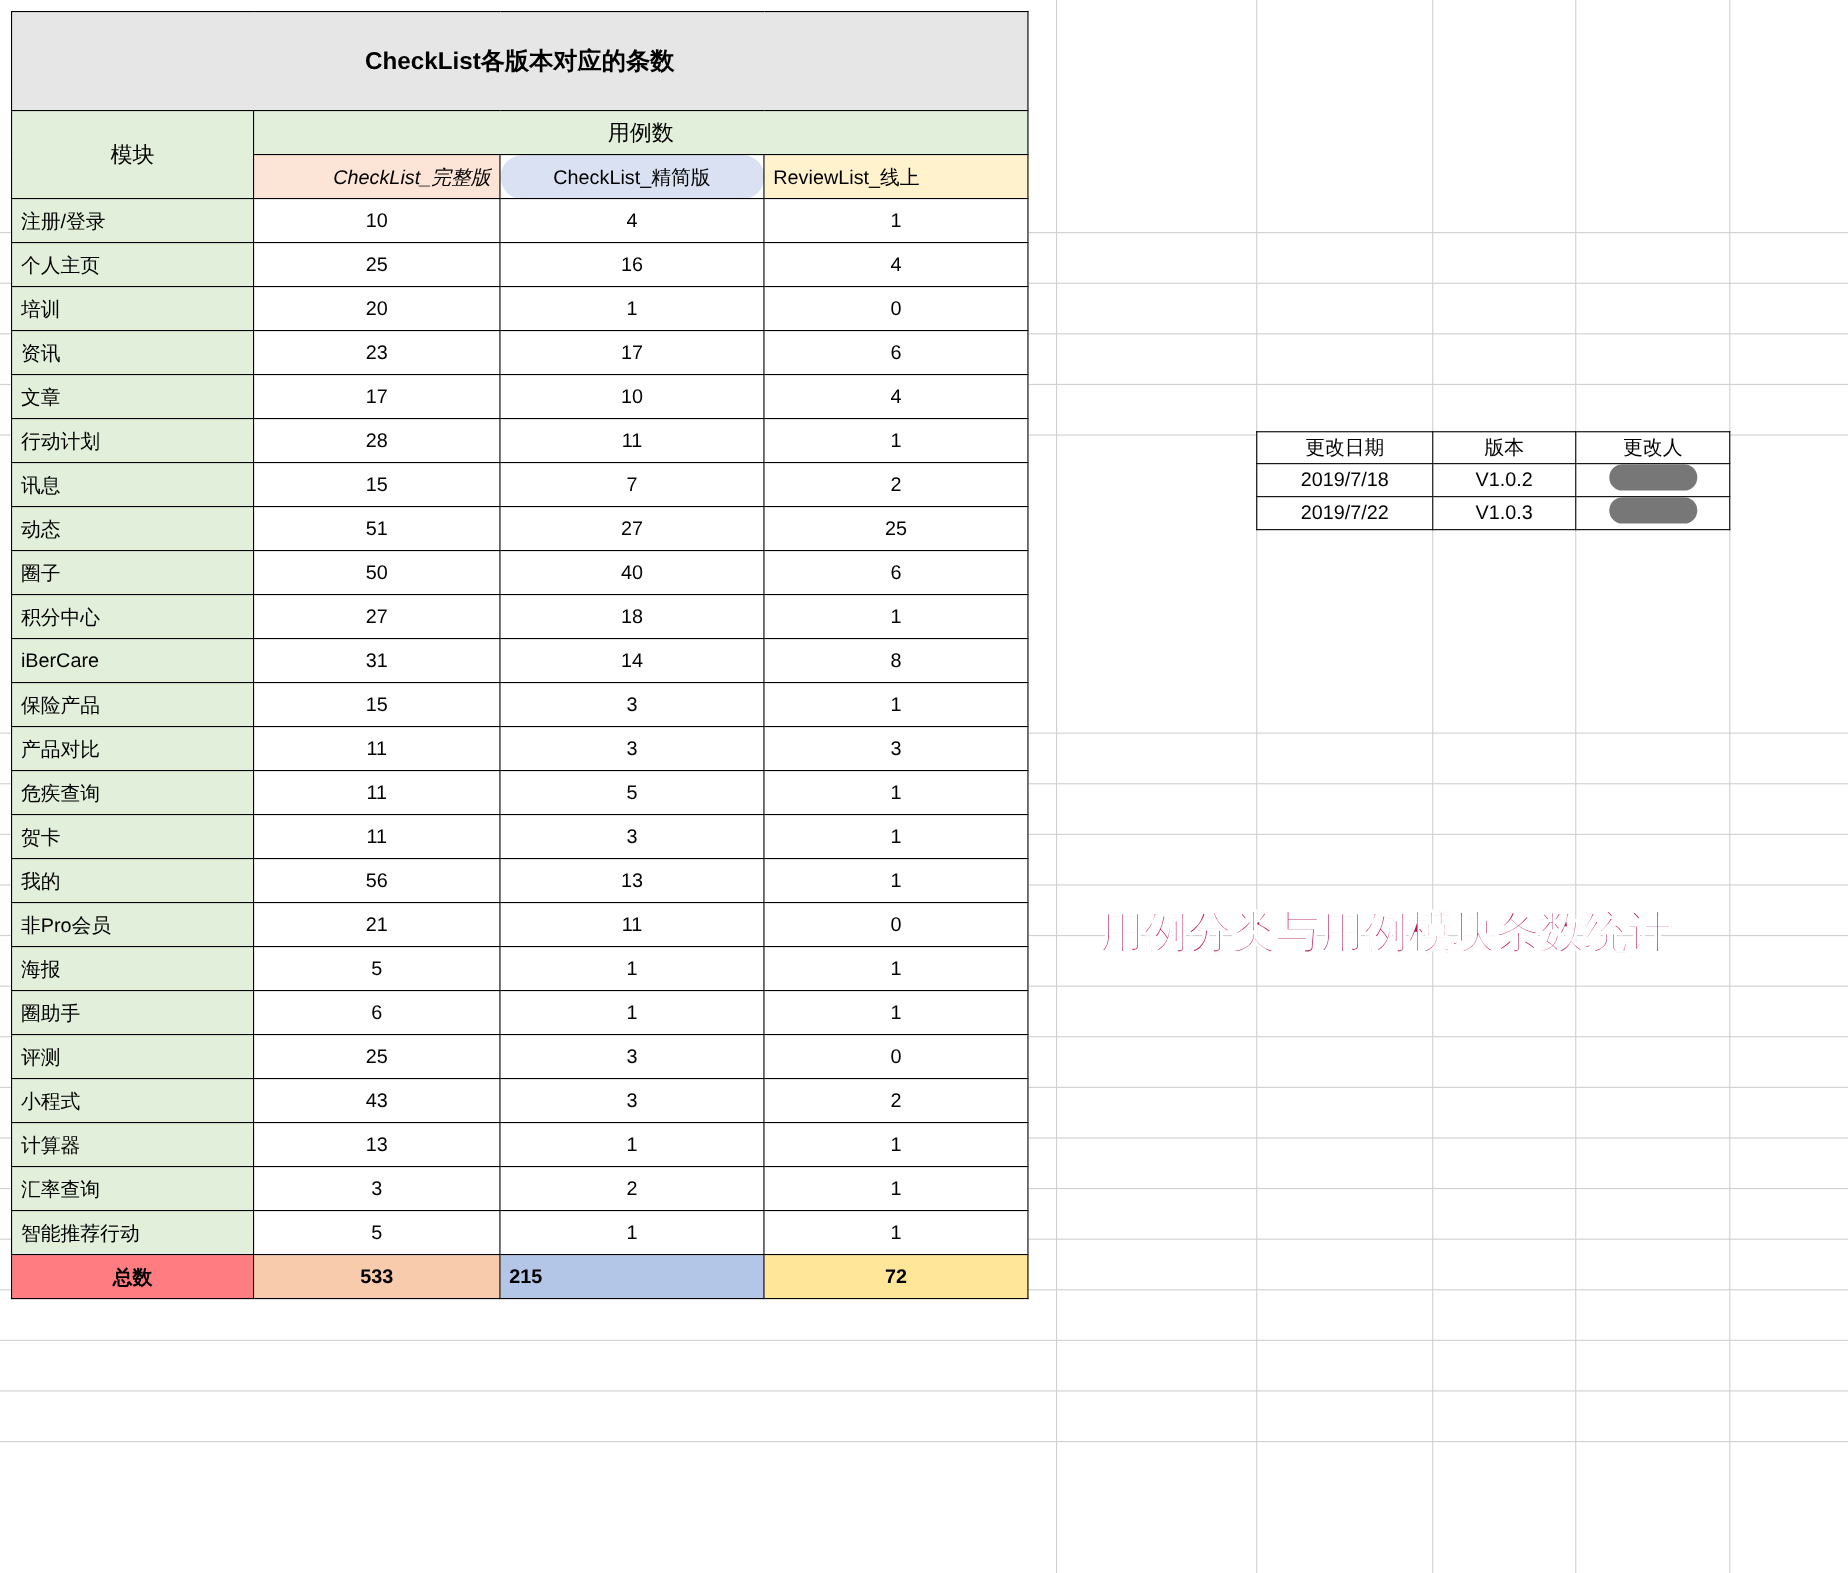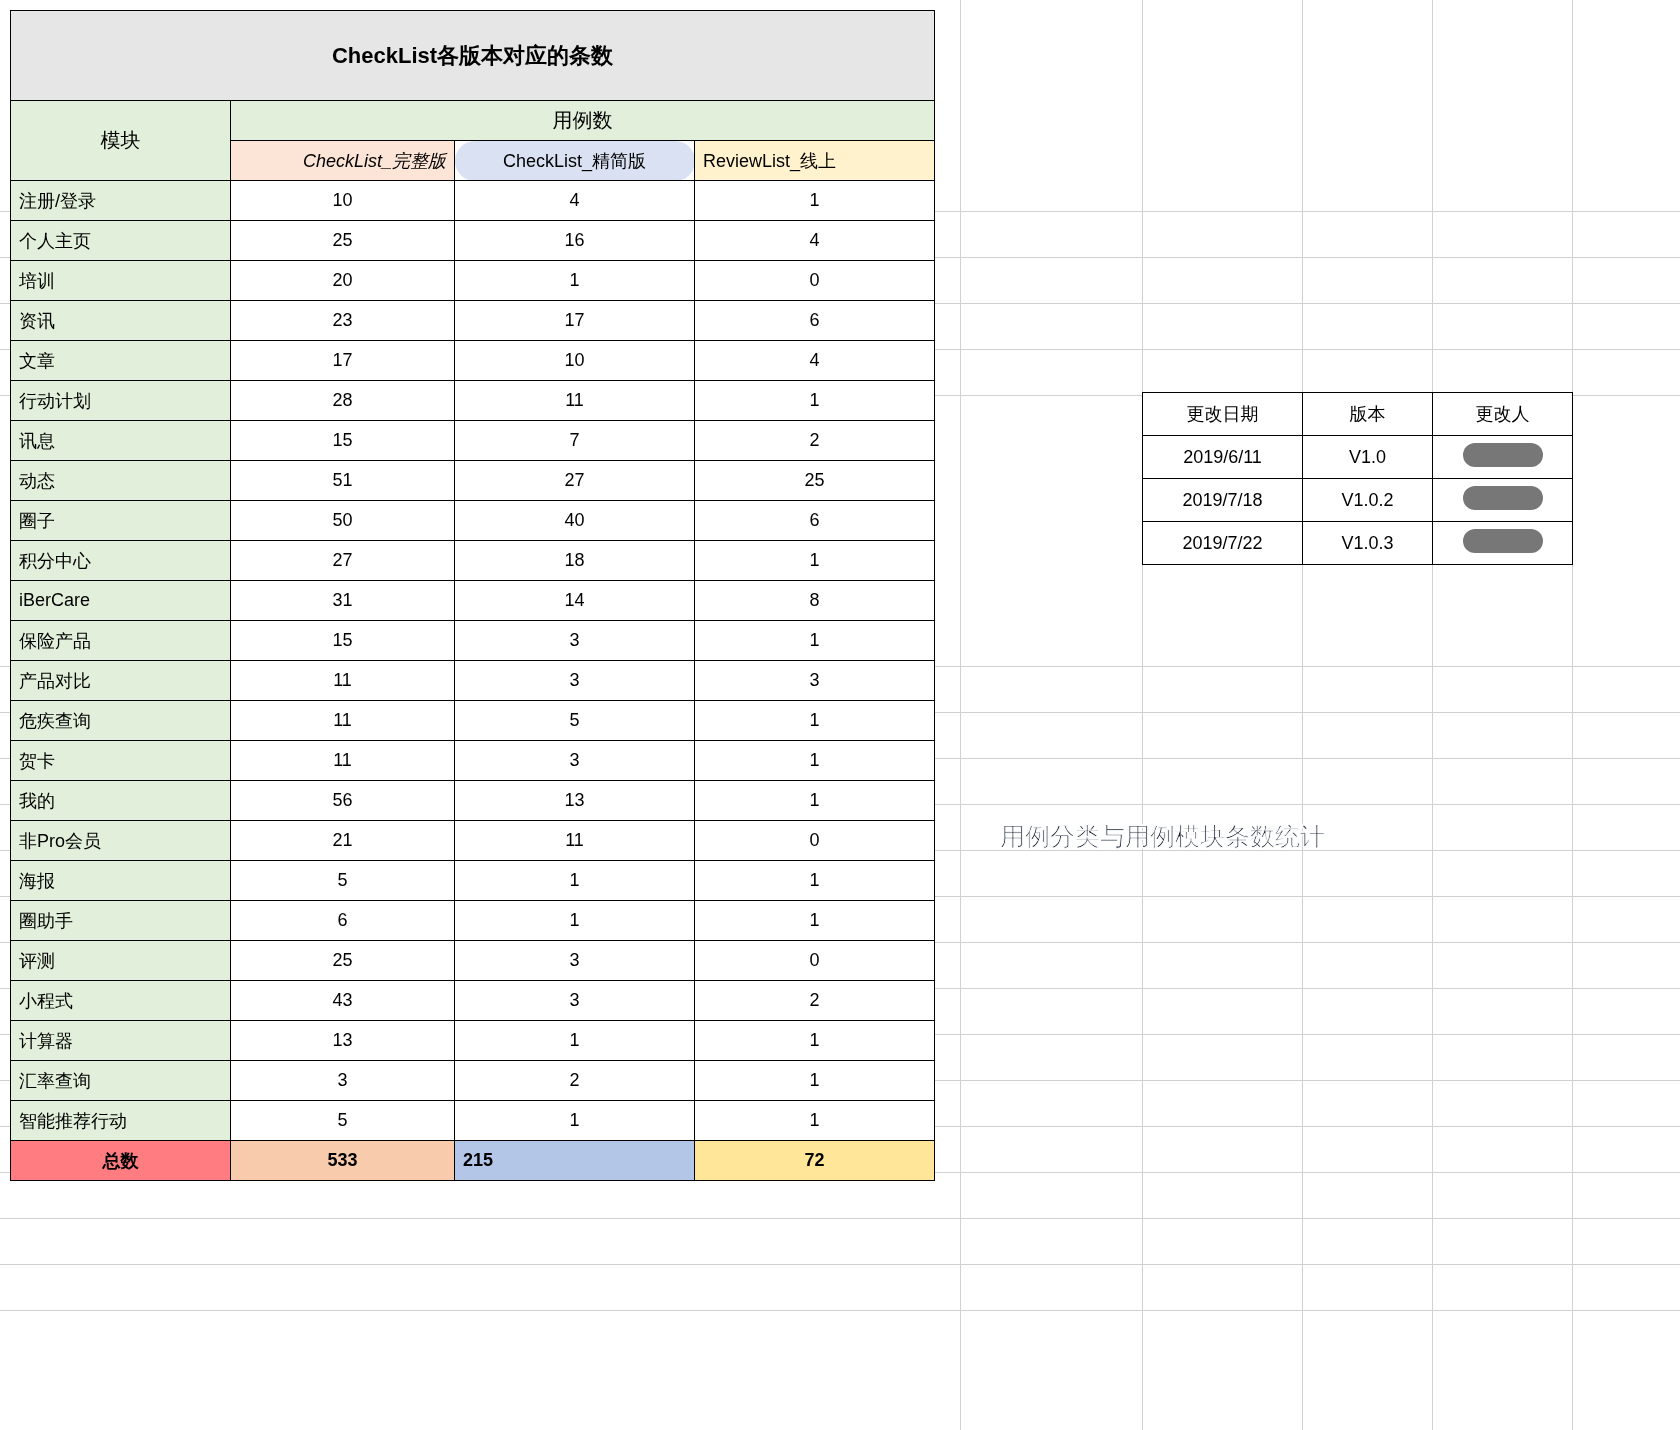--- a/index.html
+++ b/index.html
@@ -69,42 +69,42 @@
   .total-review{ background:#ffe699; text-align:center; font-weight:bold; }
 
   .version-table {
     position: absolute;
     left: 1142px;
     top: 392px;
     border-collapse: collapse;
   }
   .version-table td, .version-table th {
     border: 1px solid #000;
-    height: 43px;
+    height: 29px;
     padding: 0 10px;
     text-align: center;
     background: #fff;
     margin-top: 16px;
   }
   .version-table th { font-weight: normal; }
   .vcol1 { width: 160px; }
   .vcol2 { width: 130px; }
   .vcol3 { width: 140px; }
   .redacted {
     display:inline-block;
     width: 80px; height: 24px;
     background:#777; border-radius: 12px;
   }
   .annotation {
     position:absolute;
     left: 1000px;
     top: 820px;
-    font-size: 25px;
-    font-weight: normal;
-    color: #0f172a;
+    font-size: 40px;
+    font-weight: bold;
+    color: #be185d;
     -webkit-text-stroke: 1px #fff;
     text-shadow: 1px 1px 0 #fff, -1px -1px 0 #fff, 1px -1px 0 #fff, -1px 1px 0 #fff;
   }
 </style>
 </head>
 <body>
 
 <div class="grid">
   <div class="grid-col" style="left:960px"></div>
   <div class="grid-col" style="left:1142px"></div>
@@ -307,25 +307,20 @@
 <table class="version-table">
   <tbody>
       <tr>
     <th class="vcol1">更改日期</th>
     <th class="vcol2">版本</th>
     <th class="vcol3">更改人</th>
   </tr>
   </tbody>
     <tbody id="version-rows">
       <tr>
-        <td class="vcol1">2019/6/11</td>
-        <td class="vcol2">V1.0</td>
-        <td class="vcol3"><span class="redacted"></span></td>
-      </tr>
-      <tr>
         <td class="vcol1">2019/7/18</td>
         <td class="vcol2">V1.0.2</td>
         <td class="vcol3"><span class="redacted"></span></td>
       </tr>
       <tr>
         <td class="vcol1">2019/7/22</td>
         <td class="vcol2">V1.0.3</td>
         <td class="vcol3"><span class="redacted"></span></td>
       </tr>
     </tbody>

